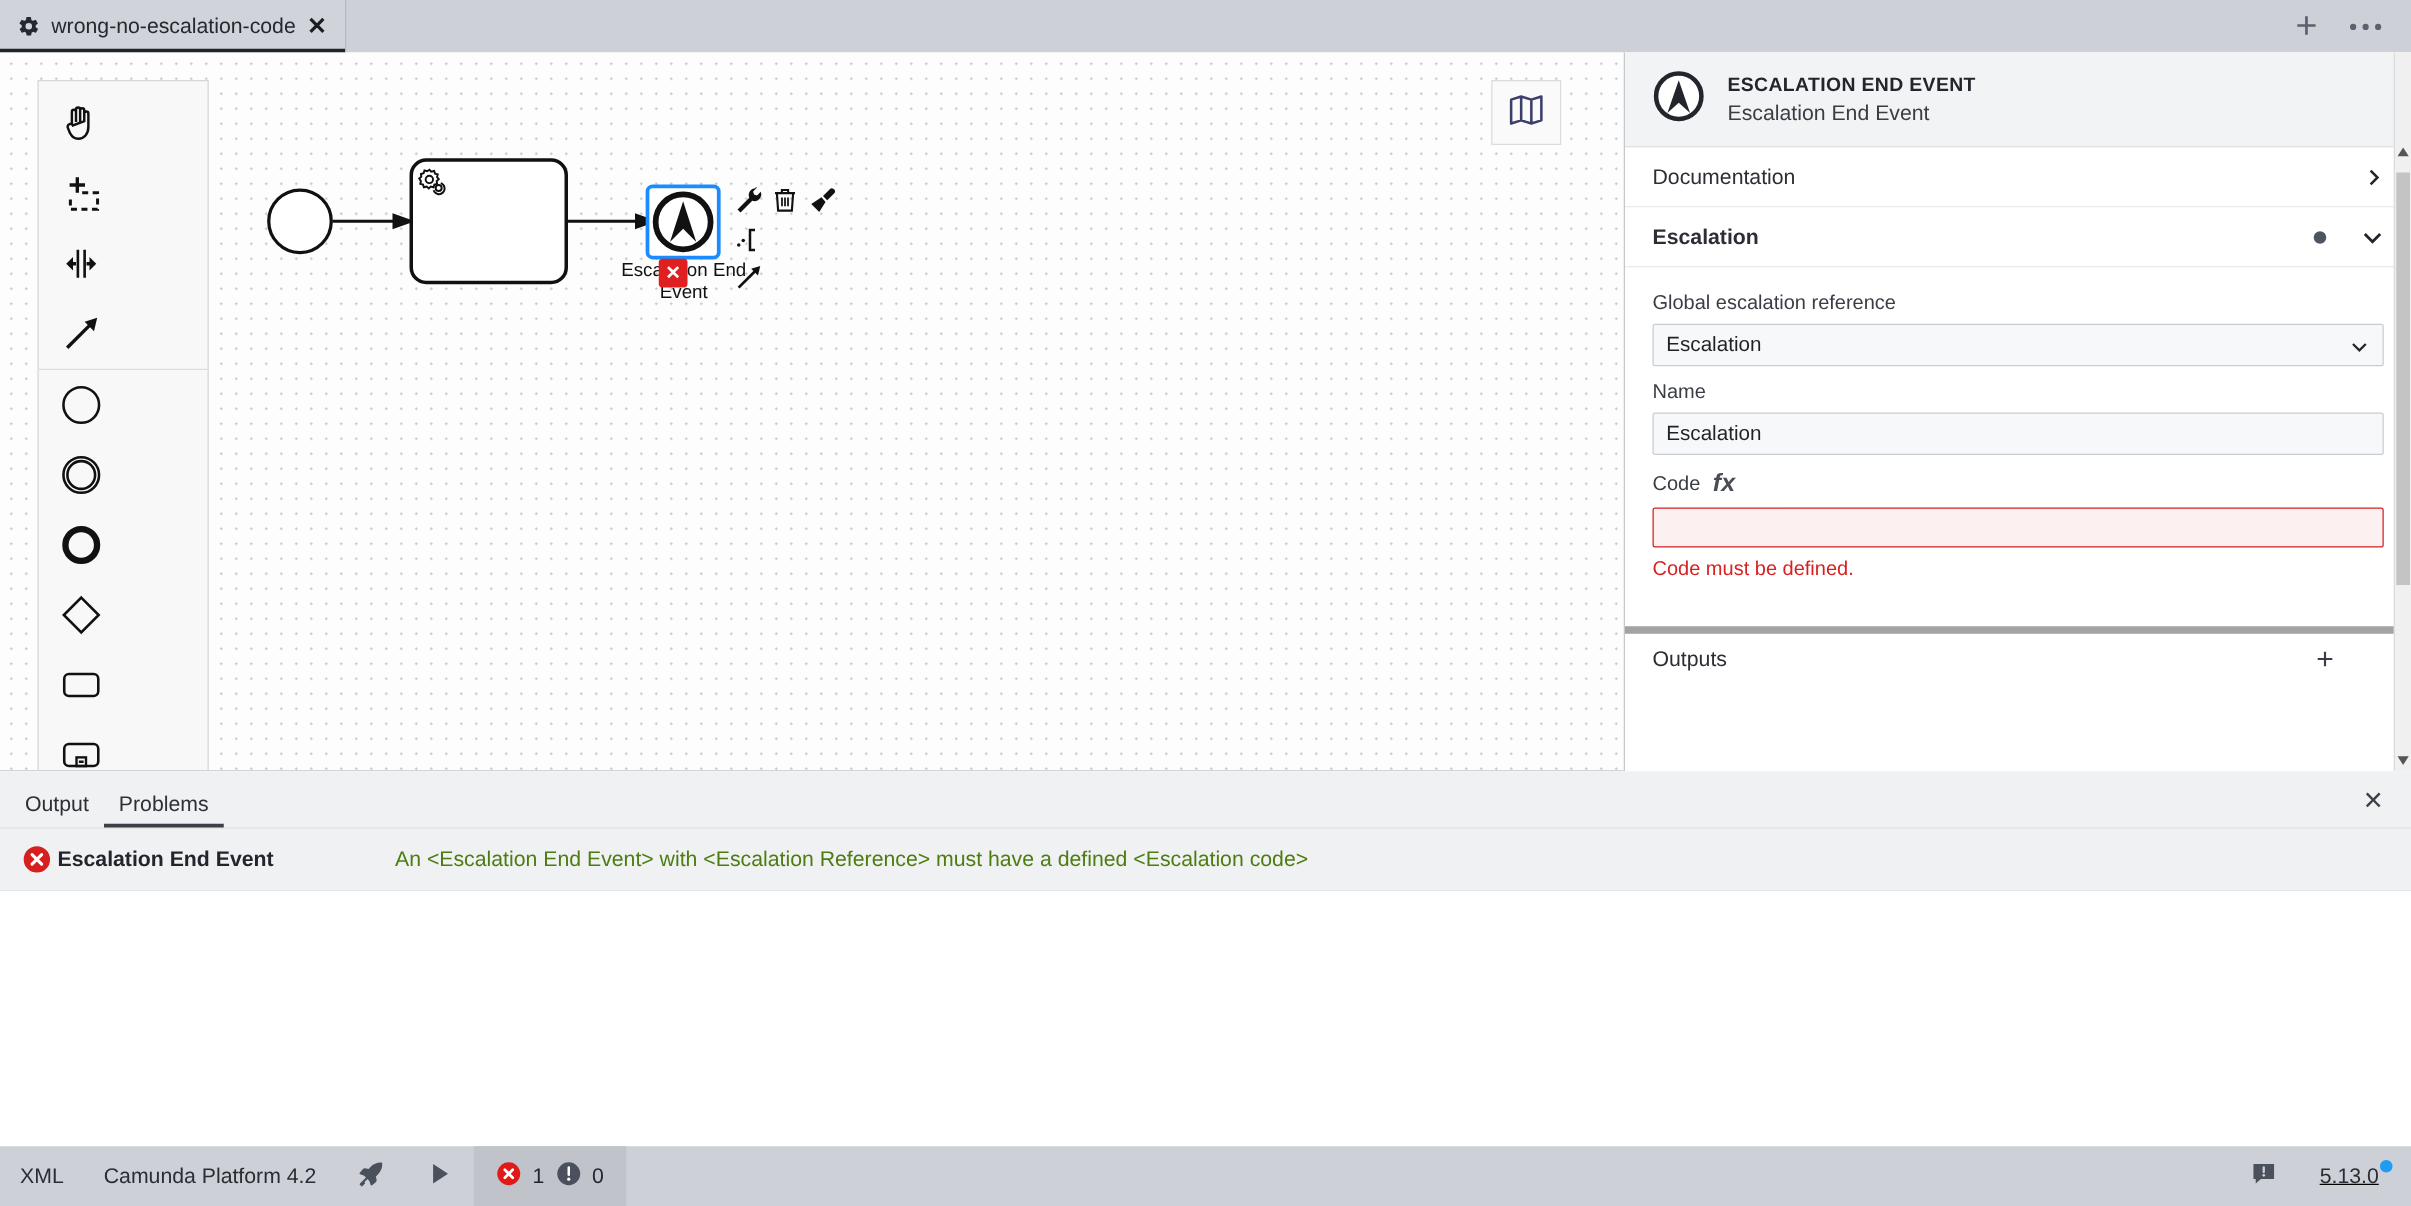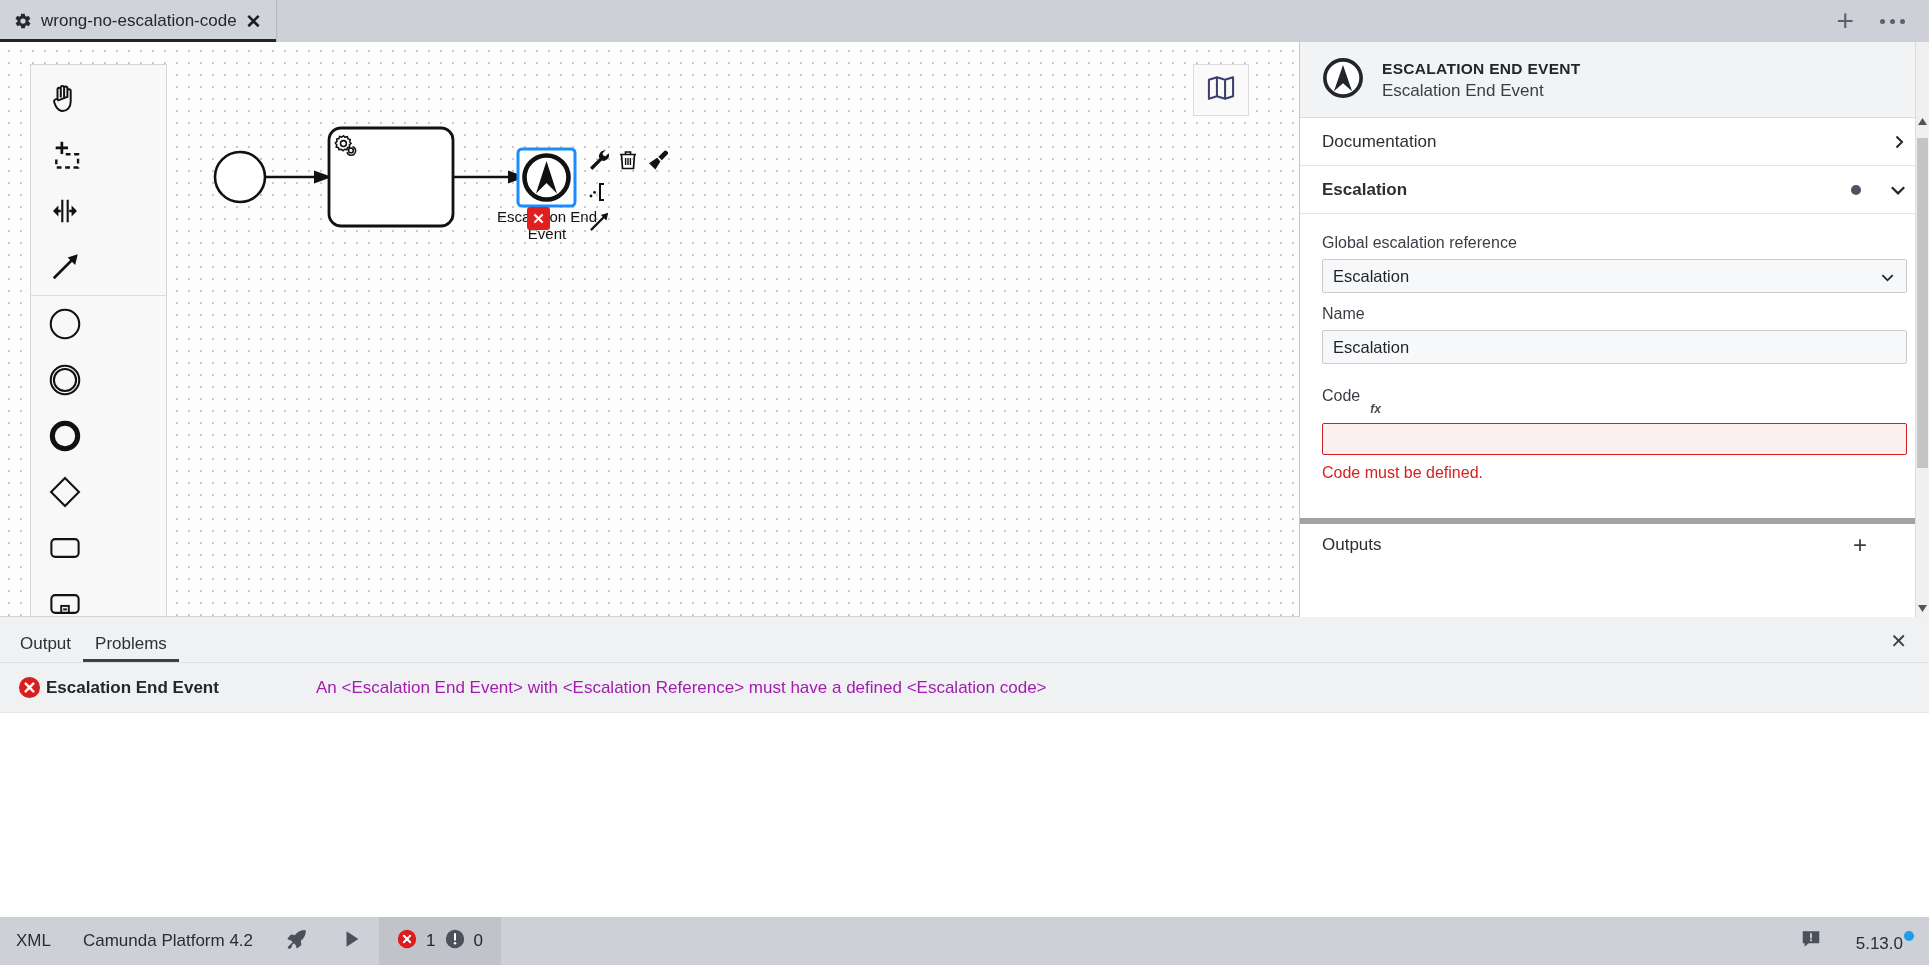--- a/index.html
+++ b/index.html
@@ -127,21 +127,21 @@
   .group-row.open .g-label { font-weight: 700; }
   .g-dot { width: 10px; height: 10px; border-radius: 50%; background: #4d5562; margin-right: 28px; }
   .g-chevron { font-size: 0; line-height: 0; }
 
   .group-body { padding: 8px 22px 18px 22px; background: #fff; }
   .field { margin-bottom: 4px; }
   .field-label {
     display: flex; align-items: center; gap: 10px;
     font-size: 16px; color: #3a3d44; margin: 12px 0 7px 0;
   }
-  .fx { font-style: italic; font-weight: 700; font-size: 12px; color: #4a4d54; cursor: pointer; margin-top: 26px; }
+  .fx { font-style: italic; font-weight: 700; font-size: 20px; color: #4a4d54; cursor: pointer; }
   .select-wrap { position: relative; }
   select.ctrl, input.ctrl {
     width: 100%; height: 34px; padding: 0 10px;
     font-size: 16.5px; font-family: "Liberation Sans", sans-serif;
     color: #1f2227; background: #f7f8f9;
     border: 1px solid #c8ccd2; border-radius: 2px;
     appearance: none; -webkit-appearance: none;
   }
   select.ctrl { padding-right: 34px; }
   .sel-chev { position: absolute; right: 12px; top: 11px; pointer-events: none; }
@@ -189,39 +189,39 @@
     position: absolute; right: 22px; bottom: 11px;
     font-size: 20px; color: #3a3f48; cursor: pointer; line-height: 1;
   }
   .log-row {
     display: flex; align-items: center; gap: 0;
     height: 50px; background: #f0f1f3; padding: 0 0 0 12px;
     border-bottom: 1px solid #e4e6e9;
   }
   .log-icon { width: 34px; display: flex; align-items: center; justify-content: center; }
   .log-name { font-size: 17px; font-weight: 700; color: #22252b; width: 270px; }
-  .log-msg { font-size: 17px; color: #a21caf; }
+  .log-msg { font-size: 17px; color: #4d7c0f; }
   .log-empty { height: 204px; background: #ffffff; }
 
   
   .statusbar {
     position: absolute; left: 0; bottom: 0; width: 1929px; height: 48px;
     background: #cdd0d6; display: flex; align-items: center;
   }
   .sb-item {
     display: flex; align-items: center; height: 48px; padding: 0 16px;
     font-size: 17px; color: #2a2d33; cursor: pointer;
   }
   .sb-item.first { padding-left: 16px; }
   .sb-counts {
     display: flex; align-items: center; gap: 9px; height: 48px;
     padding: 0 18px; background: #c0c3ca; cursor: pointer;
   }
   .sb-counts .num { font-size: 17px; color: #22252b; }
-  .sb-right { margin-left: auto; display: flex; align-items: flex-end; gap: 34px; padding-right: 26px; }
+  .sb-right { margin-left: auto; display: flex; align-items: center; gap: 34px; padding-right: 26px; text-decoration: underline; }
   .sb-version { font-size: 17px; color: #2a2d33; position: relative; cursor: pointer; }
   .sb-version .dot {
     position: absolute; right: -11px; top: -3px;
     width: 10px; height: 10px; border-radius: 50%; background: #1f9cf0;
   }
 </style>
 </head>
 <body>
 
 <div id="app">

